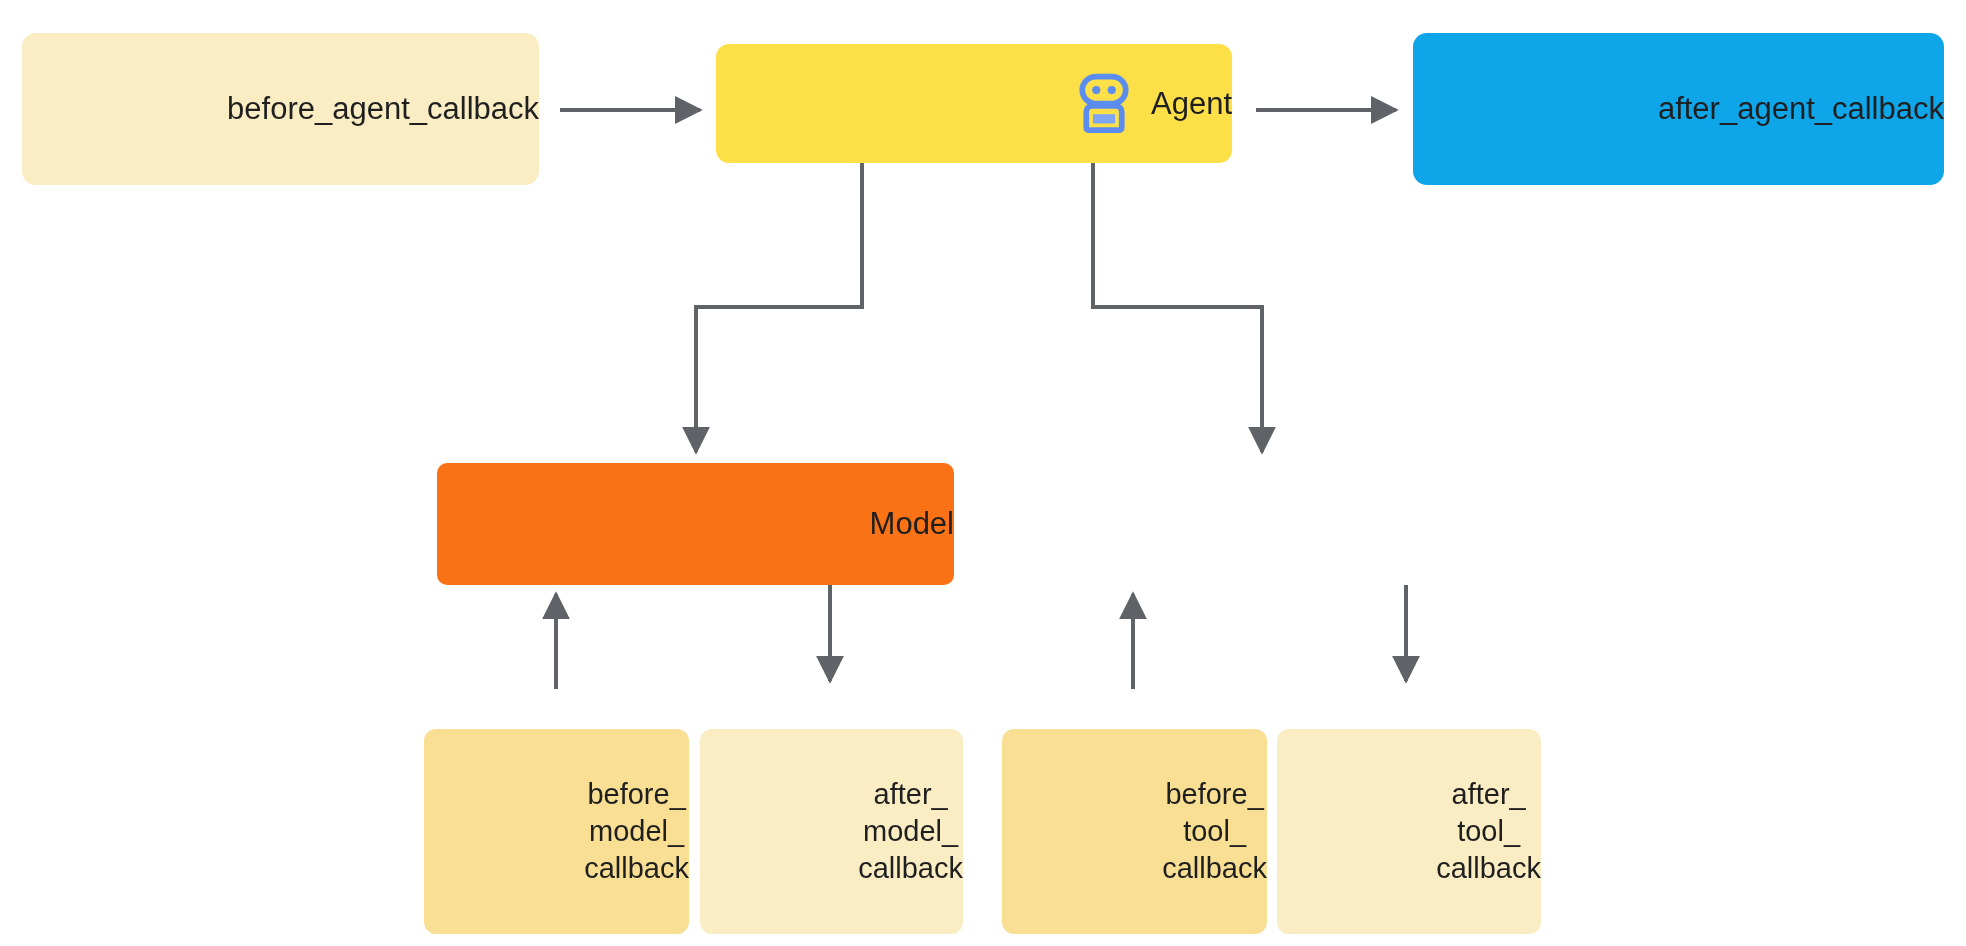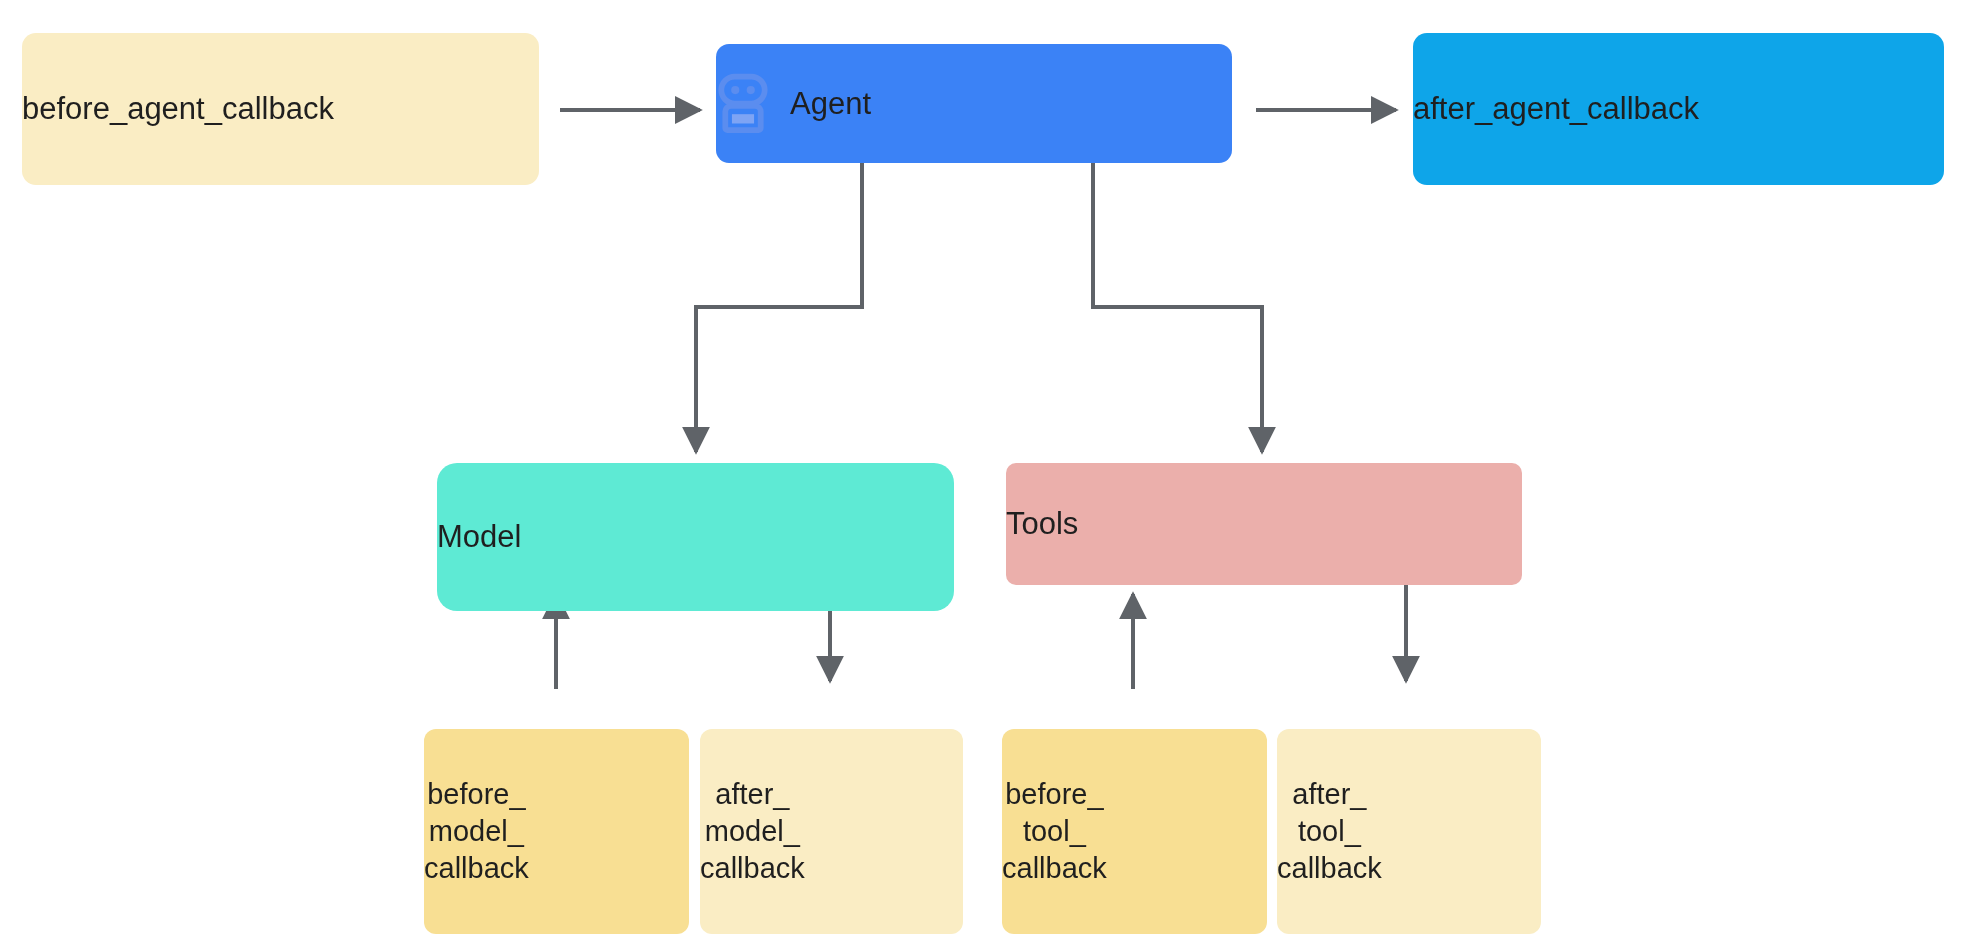--- a/index.html
+++ b/index.html
@@ -17,57 +17,57 @@
     width: 1966px;
     height: 946px;
     background: #ffffff;
     overflow: hidden;
   }
   .node {
     position: absolute;
     box-sizing: border-box;
     display: flex;
     align-items: center;
-    justify-content: flex-start;
+    justify-content: flex-end;
     text-align: center;
     color: #1f1f1f;
     border-radius: 14px;
     z-index: 3;
   }
   .node .label {
     white-space: pre-line;
     line-height: 1.28;
   }
 
   
   #node-before-agent {
     left: 22px;  top: 33px;  width: 517px;  height: 152px;
     background: #FAEDC4;
     border-radius: 14px;
     font-size: 31px;
   }
   #node-agent {
     left: 716px; top: 44px;  width: 516px;  height: 119px;
-    background: #3b82f6;
+    background: #fde047;
     border-radius: 13px;
     font-size: 31px;
     gap: 20px;
   }
   #node-after-agent {
     left: 1413px; top: 33px; width: 531px;  height: 152px;
     background: #0ea5e9;
     border-radius: 14px;
     font-size: 31px;
   }
 
   
   #node-model {
-    left: 437px; top: 463px; width: 517px;  height: 148px;
-    background: #5eead4;
-    border-radius: 20px;
+    left: 437px; top: 463px; width: 517px;  height: 122px;
+    background: #f97316;
+    border-radius: 10px;
     font-size: 31px;
   }
   #node-tools {
     left: 1006px; top: 463px; width: 516px; height: 122px;
     background: #EBAFAB;
     border-radius: 10px;
     font-size: 31px;
   }
 
   
@@ -159,23 +159,20 @@
   </div>
 
   <div class="node" id="node-after-agent">
     <span class="label">after_agent_callback</span>
   </div>
 
   <div class="node" id="node-model">
     <span class="label">Model</span>
   </div>
 
-  <div class="node" id="node-tools">
-    <span class="label">Tools</span>
-  </div>
 
   <div class="node leaf" id="node-before-model">
     <span class="label">before_
 model_
 callback</span>
   </div>
 
   <div class="node leaf" id="node-after-model">
     <span class="label">after_
 model_

